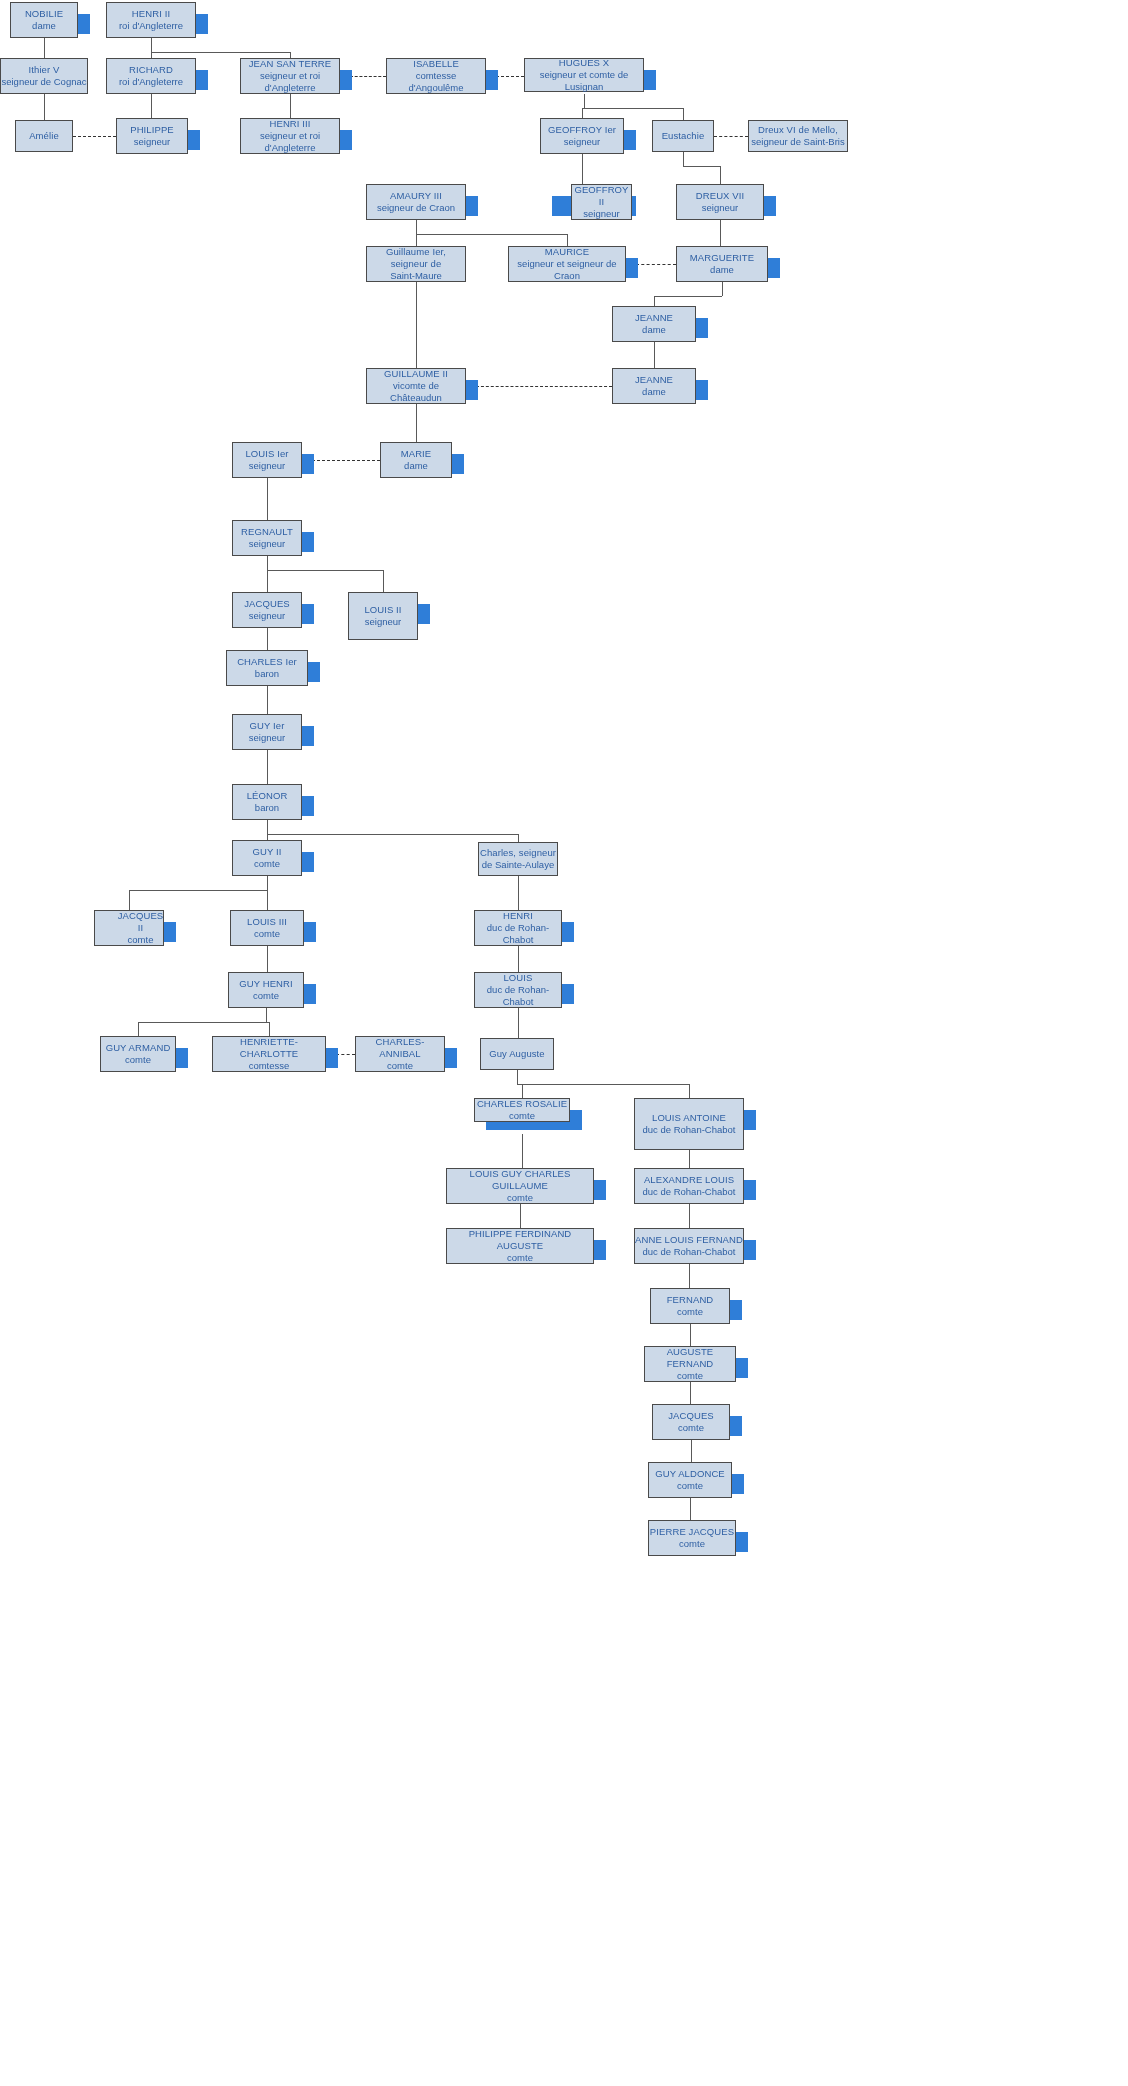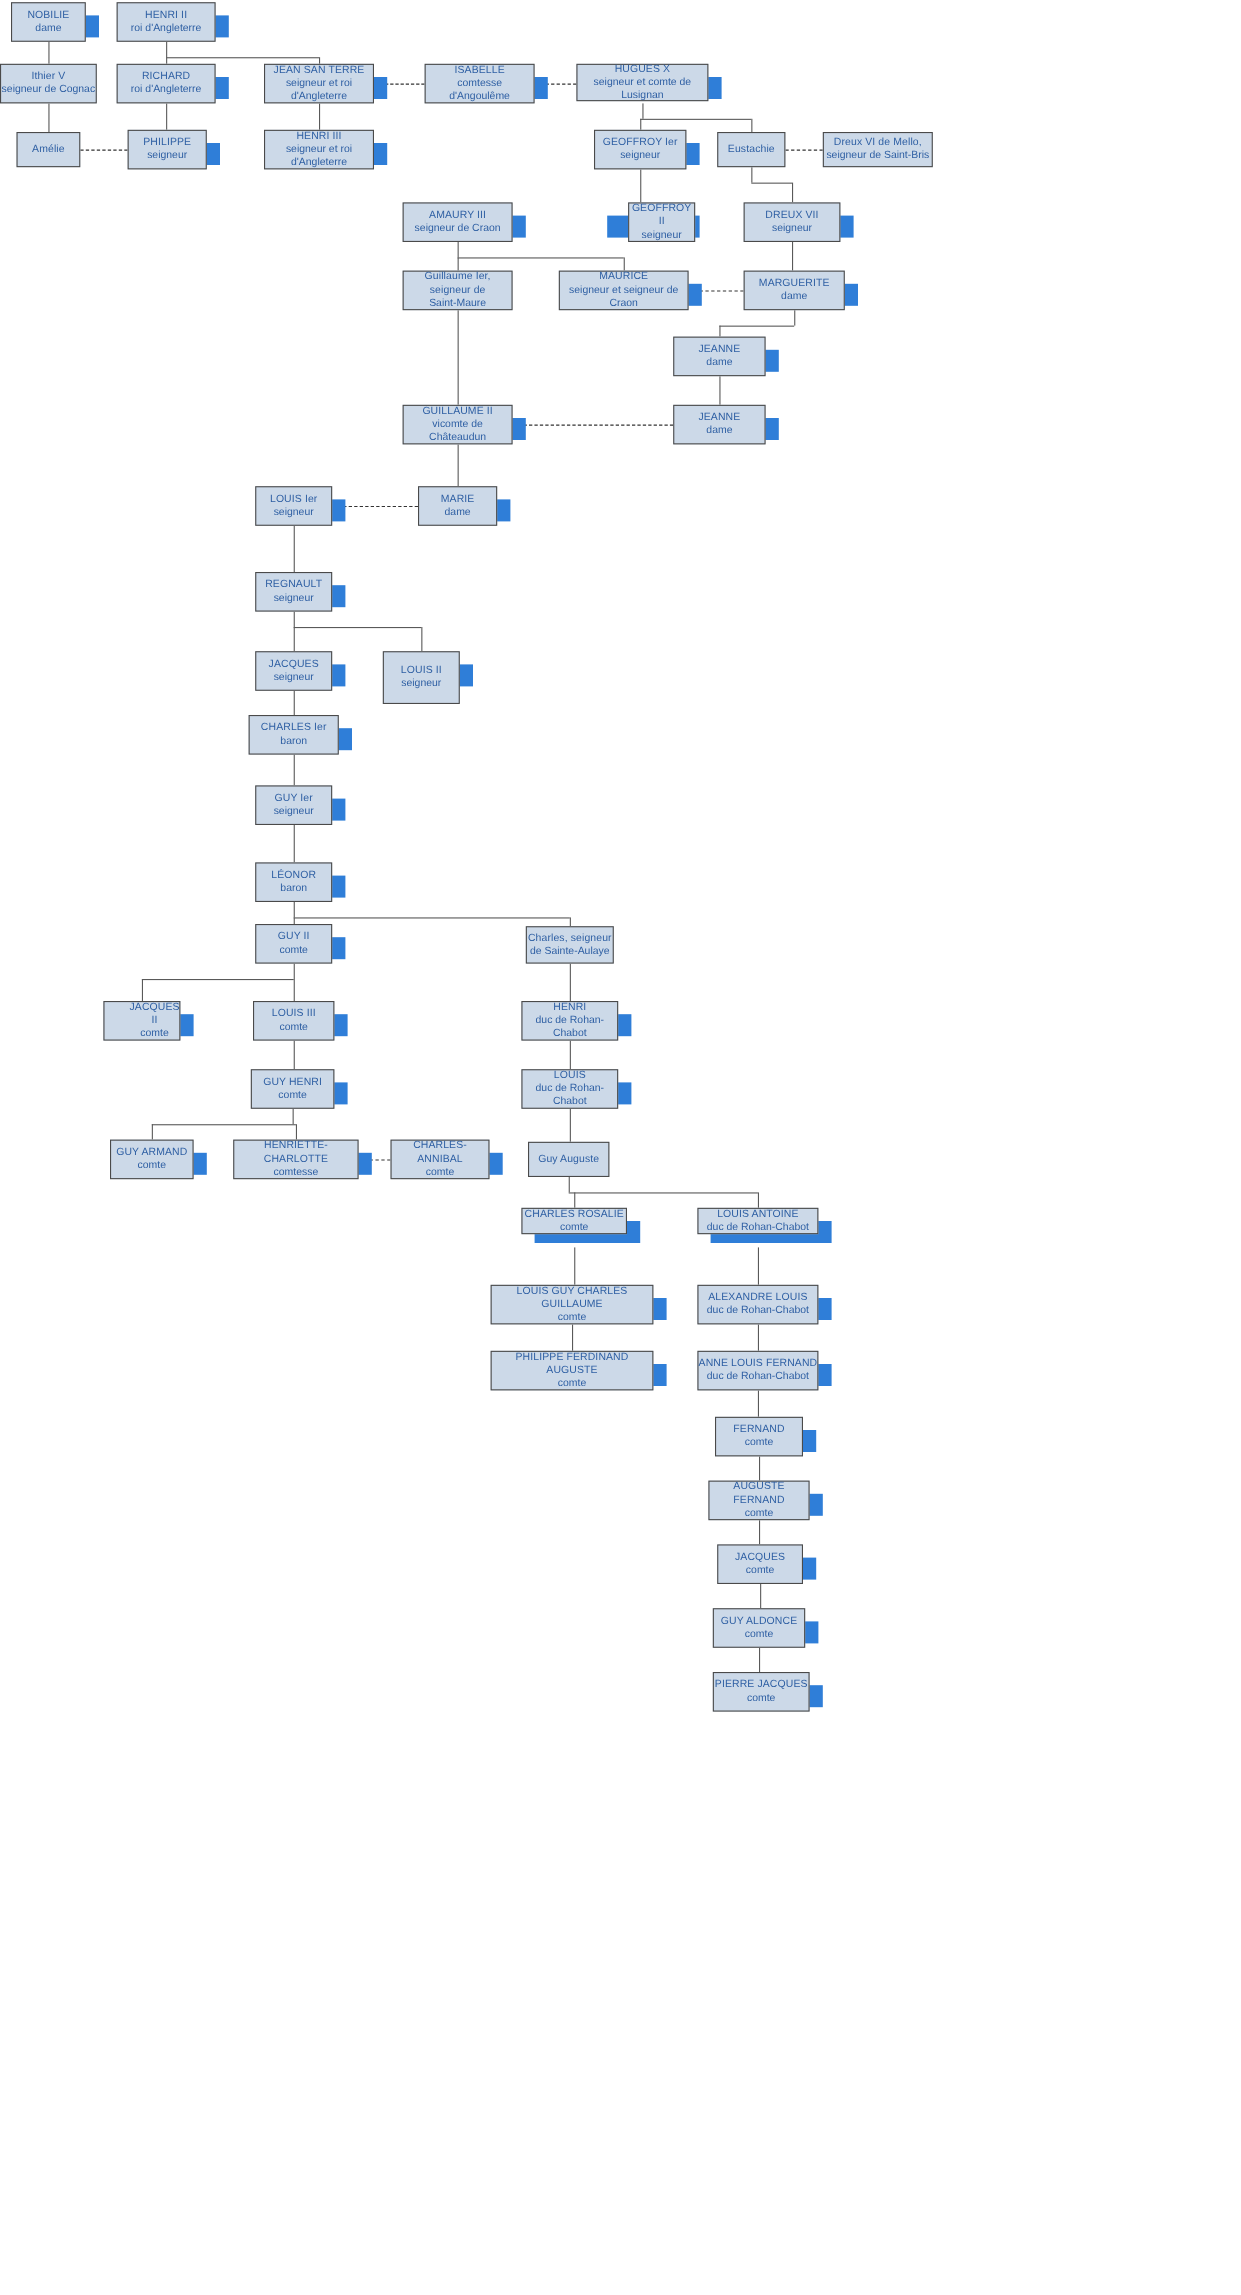--- a/index.html
+++ b/index.html
@@ -290,21 +290,21 @@
       </div>
       <div class="node" style="left: 480px; top: 1038px; width: 74px; height: 32px;">
         <div class="n1">Guy Auguste</div>
       </div>
       <div class="shadow" style="left: 486px; top: 1110px; width: 96px; height: 20px;"></div>
       <div class="node" style="left: 474px; top: 1098px; width: 96px; height: 24px;">
         <div class="n1">CHARLES ROSALIE</div>
         <div class="n2">comte</div>
       </div>
       <div class="shadow" style="left: 646px; top: 1110px; width: 110px; height: 20px;"></div>
-      <div class="node" style="left: 634px; top: 1098px; width: 110px; height: 24px;">
+      <div class="node" style="left: 634px; top: 1098px; width: 110px; height: 52px;">
         <div class="n1">LOUIS ANTOINE</div>
         <div class="n2">duc de Rohan-Chabot</div>
       </div>
       <div class="shadow" style="left: 458px; top: 1180px; width: 148px; height: 20px;"></div>
       <div class="node" style="left: 446px; top: 1168px; width: 148px; height: 36px;">
         <div class="n1">LOUIS GUY CHARLES GUILLAUME</div>
         <div class="n2">comte</div>
       </div>
       <div class="shadow" style="left: 646px; top: 1180px; width: 110px; height: 20px;"></div>
       <div class="node" style="left: 634px; top: 1168px; width: 110px; height: 36px;">

